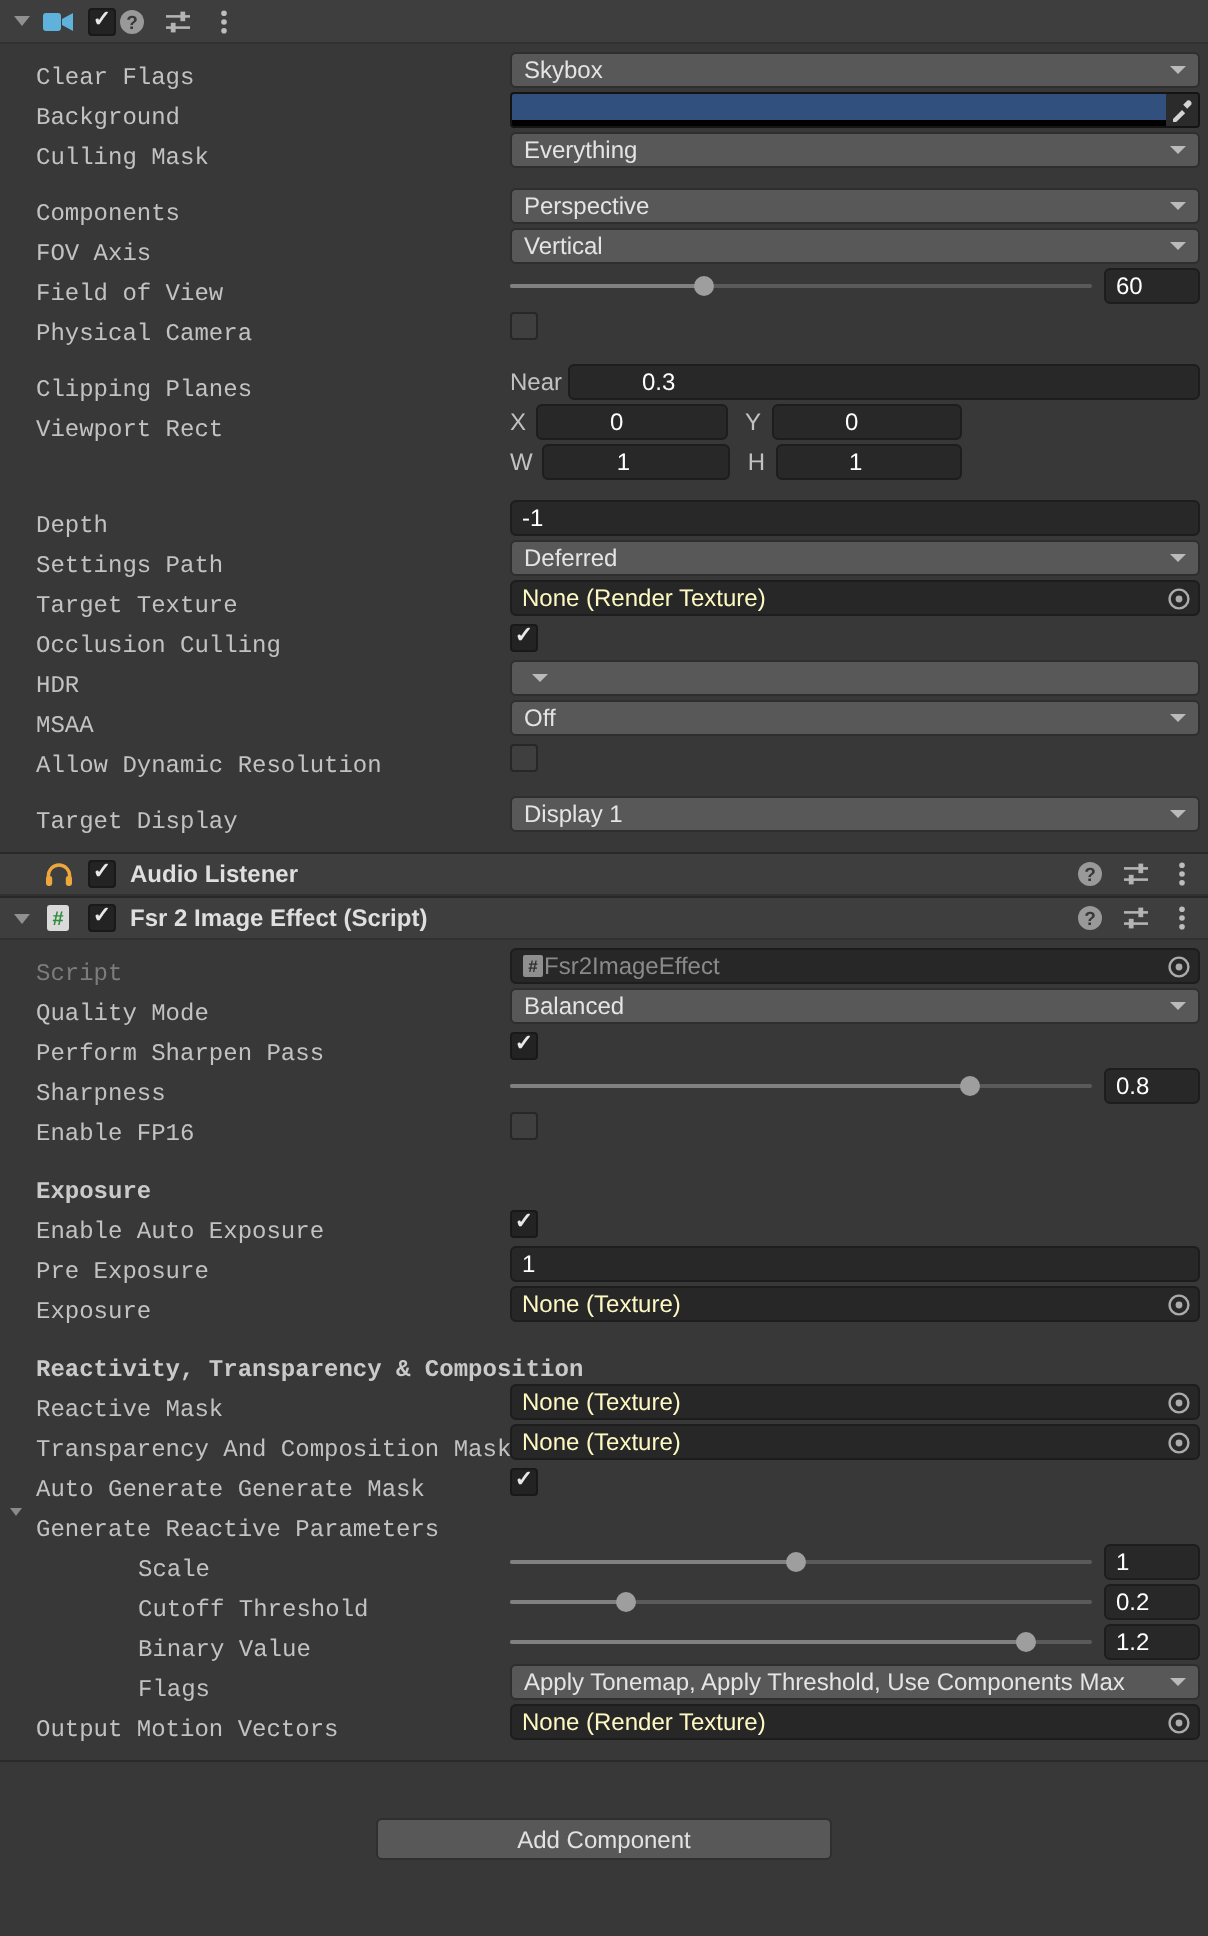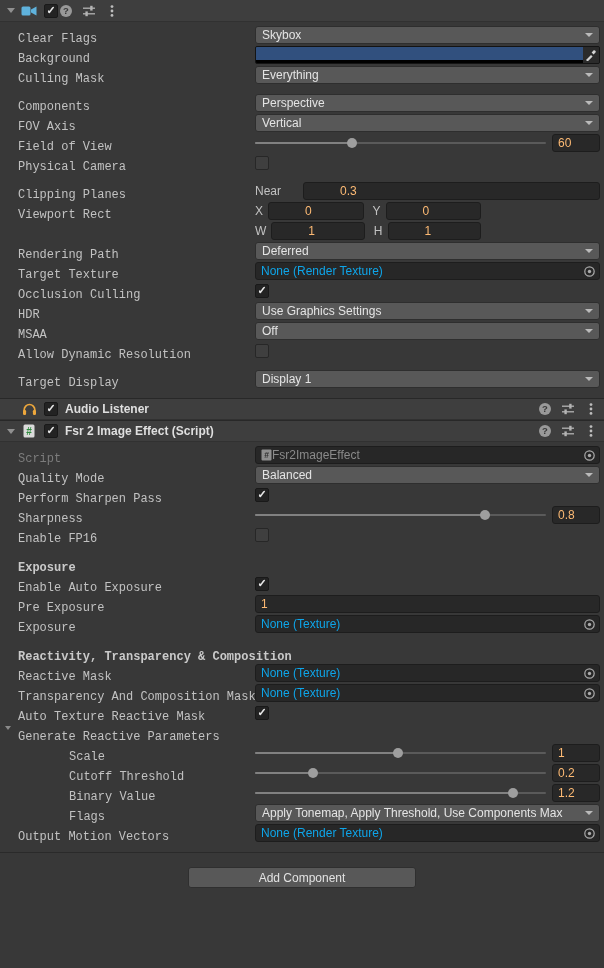--- a/index.html
+++ b/index.html
@@ -54,56 +54,56 @@
   .dropdown {
     flex: 1; height: 18px; min-width: 0;
     background: #585858; border: 1px solid #2E2E2E; border-radius: 3px;
     display: flex; align-items: center; padding: 0 6px; color: #E4E4E4;
     cursor: default;
   }
   .dd-label { flex: 1; white-space: nowrap; overflow: hidden; }
   .dd-arrow { width: 0; height: 0; border-left: 4px solid transparent; border-right: 4px solid transparent; border-top: 4px solid #BABABA; margin-left: 4px; flex: none; }
   .textfield, .field, .slider-value {
     height: 18px; background: #282828; border: 1px solid #1D1D1D; border-radius: 3px;
-    display: flex; align-items: center; padding: 0 5px; color: #fdba74; white-space: nowrap;
+    display: flex; align-items: center; padding: 0 5px; color: #ffffff; white-space: nowrap;
   }
   .textfield { flex: 1; }
   .objectfield {
     flex: 1; height: 18px; min-width: 0;
     background: #272727; border: 1px solid #1D1D1D; border-radius: 3px;
-    display: flex; align-items: center; padding: 0 2px 0 5px; color: #0ea5e9;
+    display: flex; align-items: center; padding: 0 2px 0 5px; color: #fef9c3;
   }
   .obj-text { flex: 1; white-space: nowrap; overflow: hidden; }
   .obj-picker { width: 15px; display: flex; align-items: center; justify-content: center; flex: none; }
   .slider-wrap { flex: 1; display: flex; align-items: center; }
   .track { position: relative; flex: 1; height: 18px; margin-right: 6px; }
   .track-line { position: absolute; left: 0; right: 0; top: 8px; height: 2px; background: #5A5A5A; border-radius: 1px; }
   .track-fill { position: absolute; left: 0; top: 8px; height: 2px; background: #818181; border-radius: 1px; }
   .handle { position: absolute; top: 4px; width: 10px; height: 10px; border-radius: 50%; background: #9E9E9E; transform: translateX(-50%); }
   .slider-value { width: 48px; flex: none; }
   .fields { flex: 1; display: flex; align-items: center; min-width: 0; }
   .fields.half { flex: none; width: 226px; }
   .prefix { margin-right: 5px; white-space: nowrap; color: #C2C2C2; }
-  .prefix.wide { width: 28px; margin-right: 20px; }
+  .prefix.wide { width: 28px; margin-right: 1px; }
   .prefix.second { margin-left: 9px; }
   .field.grow { flex: 1; min-width: 0; padding-left: 36px; }
   .colorfield {
     flex: 1; height: 18px; display: flex; align-items: stretch;
     border: 1px solid #141414; border-radius: 2px; background: #202020; overflow: hidden;
   }
   .swatch-stack { flex: 1; display: flex; flex-direction: column; }
   .swatch { flex: 1; }
   .alpha-strip { height: 3px; background: #000; }
   .dropper { width: 16px; display: flex; align-items: center; justify-content: center; background: #2B2B2B; }
   
   .footer { border-top: 1px solid #2A2A2A; height: 53px; display: flex; justify-content: center; align-items: flex-start; padding-top: 14px; }
   .add-component {
     width: 228px; height: 21px;
     background: #585858; border: 1px solid #2F2F2F; border-radius: 3px;
-    color: #E2E2E2; font-family: inherit; font-size: 12px; cursor: default;
+    color: #E2E2E2; font-family: inherit; font-size: 12px; cursor: default; margin-top: 14px;
   }
 </style>
 </head>
 <body>
 
 <div id="inspector">
     <div class="component">
       <div class="comp-header">
         <span class="fold-gutter">
           <span class="tri-down"></span>
@@ -242,22 +242,28 @@
           <span class="row-label"></span>
           <div class="row-value">
             <div class="fields half">
               <span class="prefix">W</span>
               <div class="field grow">1</div>
               <span class="prefix second">H</span>
               <div class="field grow">1</div>
             </div>
           </div>
         </div>
-        <div class="row">
-          <span class="row-label">Rendering Path</span>
+        <div class="row gap">
+          <span class="row-label">Depth</span>
+          <div class="row-value">
+            <div class="textfield">-1</div>
+          </div>
+        </div>
+        <div class="row">
+          <span class="row-label">Settings Path</span>
           <div class="row-value">
             <div class="dropdown">
               <span class="dd-label">Deferred</span>
               <span class="dd-arrow"></span>
             </div>
           </div>
         </div>
         <div class="row">
           <span class="row-label">Target Texture</span>
           <div class="row-value">
@@ -277,21 +283,20 @@
           <div class="row-value">
             <div class="checkbox checked">
               <span class="chk">✓</span>
             </div>
           </div>
         </div>
         <div class="row">
           <span class="row-label">HDR</span>
           <div class="row-value">
             <div class="dropdown">
-              <span class="dd-label">Use Graphics Settings</span>
               <span class="dd-arrow"></span>
             </div>
           </div>
         </div>
         <div class="row">
           <span class="row-label">MSAA</span>
           <div class="row-value">
             <div class="dropdown">
               <span class="dd-label">Off</span>
               <span class="dd-arrow"></span>
@@ -514,21 +519,21 @@
               <span class="obj-picker">
                 <svg width="13" height="13" viewBox="0 0 13 13">
                   <circle cx="6.5" cy="6.5" r="4.7" fill="none" stroke="#ABABAB" stroke-width="1.2"></circle>
                   <circle cx="6.5" cy="6.5" r="1.7" fill="#ABABAB"></circle>
                 </svg>
               </span>
             </div>
           </div>
         </div>
         <div class="row">
-          <span class="row-label">Auto Texture Reactive Mask</span>
+          <span class="row-label">Auto Generate Generate Mask</span>
           <div class="row-value">
             <div class="checkbox checked">
               <span class="chk">✓</span>
             </div>
           </div>
         </div>
         <div class="row">
           <span class="mini-fold"><span class="tri-down"></span></span>
           <span class="row-label">Generate Reactive Parameters</span>
         </div>

